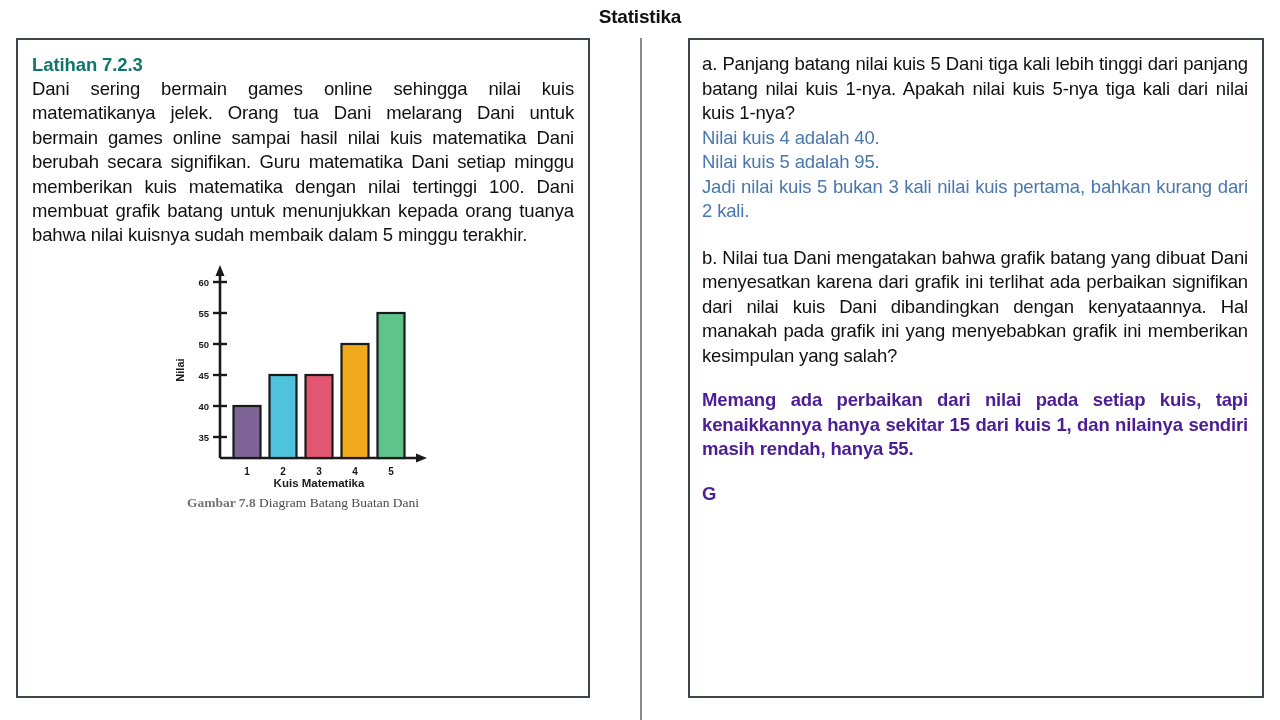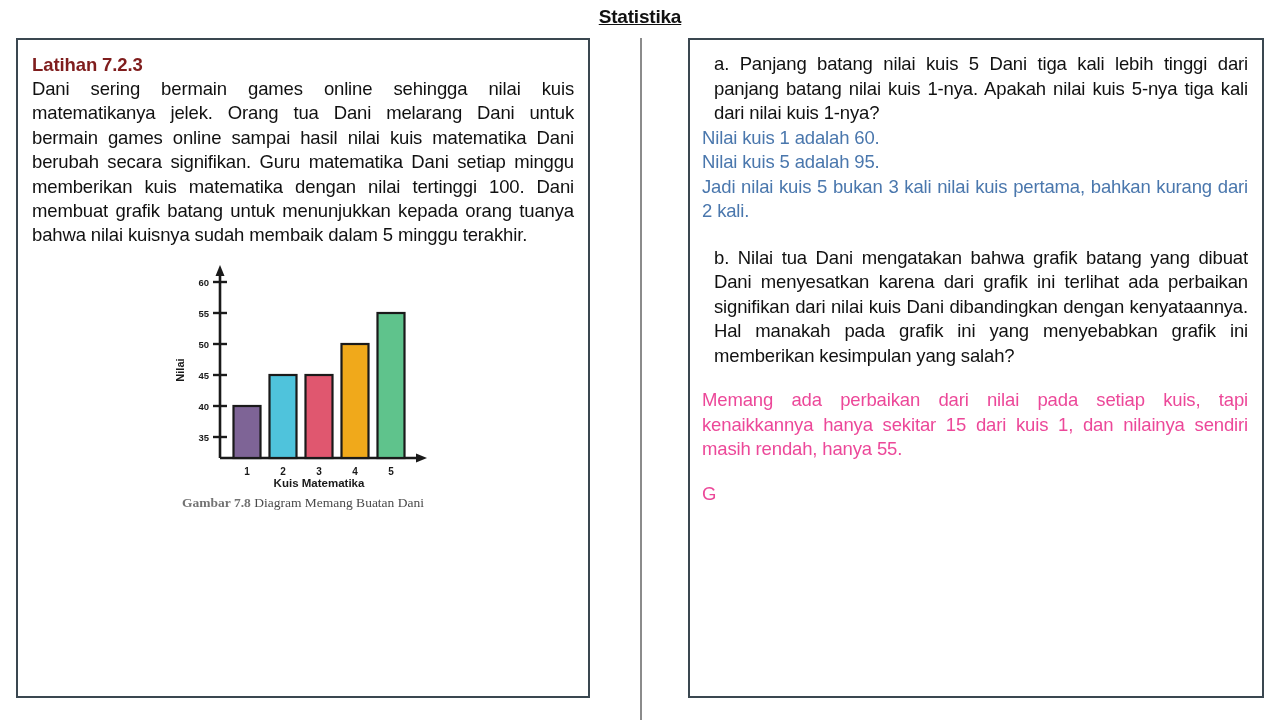--- a/index.html
+++ b/index.html
@@ -19,21 +19,20 @@
   .page-title {
     position: absolute;
     top: 6px;
     left: 0;
     width: 1280px;
     text-align: center;
     font-size: 19px;
     font-weight: bold;
     color: #111111;
     letter-spacing: -0.2px;
-    text-decoration: underline;
   }
 
   
   .center-divider {
     position: absolute;
     left: 640px;
     top: 38px;
     width: 2px;
     height: 682px;
     background: #8b8b8b;
@@ -58,21 +57,21 @@
     top: 38px;
     width: 576px;
     height: 660px;
     padding: 12px 14px 8px 12px;
   }
 
   
   .exercise-heading {
     font-size: 18.5px;
     font-weight: bold;
-    color: #7f1d1d;
+    color: #0f766e;
     margin: 0 0 1px 2px;
     letter-spacing: -0.1px;
   }
   .body-text {
     font-size: 18.5px;
     line-height: 1.318;
     color: #111111;
     text-align: justify;
     text-align-last: left;
     margin: 0 2px;
@@ -105,38 +104,39 @@
     color: #737373;
   }
 
   
   .q-text {
     font-size: 18.5px;
     line-height: 1.325;
     color: #111111;
     text-align: justify;
     text-align-last: left;
-    margin: 0 0 0 12px;
+    margin: 0 0 0 0;
     letter-spacing: -0.15px;
   }
   .answer-a {
     font-size: 18.5px;
     line-height: 1.325;
     color: #4a77ad;
     text-align: justify;
     text-align-last: left;
     letter-spacing: -0.15px;
   }
   .answer-b {
     font-size: 18.5px;
     line-height: 1.325;
-    color: #ec4899;
-    text-align: justify;
-    text-align-last: left;
-    letter-spacing: -0.15px;
+    color: #4c1d95;
+    text-align: justify;
+    text-align-last: left;
+    letter-spacing: -0.15px;
+    font-weight: bold;
   }
   .ans-line { display: block; text-align: left; }
   .spacer-lg { height: 22px; }
   .spacer-md { height: 20px; }
   .caret-line { margin-top: 0; }
 </style>
 </head>
 <body>
 
 <div class="page-title">Statistika</div>
@@ -194,31 +194,31 @@
           <text x="223" y="213">5</text>
         </g>
 
         <text x="151" y="225" font-family="Liberation Sans, sans-serif" font-size="11.5" font-weight="bold" fill="#1a1a1a" text-anchor="middle">Kuis Matematika</text>
 
         <text x="16" y="108" font-family="Liberation Sans, sans-serif" font-size="11" font-weight="bold" fill="#1a1a1a" text-anchor="middle" transform="rotate(-90 16 108)">Nilai</text>
       </svg>
     </div>
 
     <div class="figure-caption">
-      <span class="cap-strong">Gambar 7.8</span><span> Diagram Memang Buatan Dani</span>
+      <span class="cap-strong">Gambar 7.8</span><span> Diagram Batang Buatan Dani</span>
     </div>
   </div>
 </div>
 
 <div class="panel panel-right">
 
   <div class="q-text">a. Panjang batang nilai kuis 5 Dani tiga kali lebih tinggi dari panjang batang nilai kuis 1-nya. Apakah nilai kuis 5-nya tiga kali dari nilai kuis 1-nya?</div>
 
   <div class="answer-a">
-    <span class="ans-line">Nilai kuis 1 adalah 60.</span>
+    <span class="ans-line">Nilai kuis 4 adalah 40.</span>
     <span class="ans-line">Nilai kuis 5 adalah 95.</span>
     <span>Jadi nilai kuis 5 bukan 3 kali nilai kuis pertama, bahkan kurang dari 2 kali.</span>
   </div>
 
   <div class="spacer-lg"></div>
 
   <div class="q-text">b. Nilai tua Dani mengatakan bahwa grafik batang yang dibuat Dani menyesatkan karena dari grafik ini terlihat ada perbaikan signifikan dari nilai kuis Dani dibandingkan dengan kenyataannya. Hal manakah pada grafik ini yang menyebabkan grafik ini memberikan kesimpulan yang salah?</div>
 
   <div class="spacer-md"></div>
 

